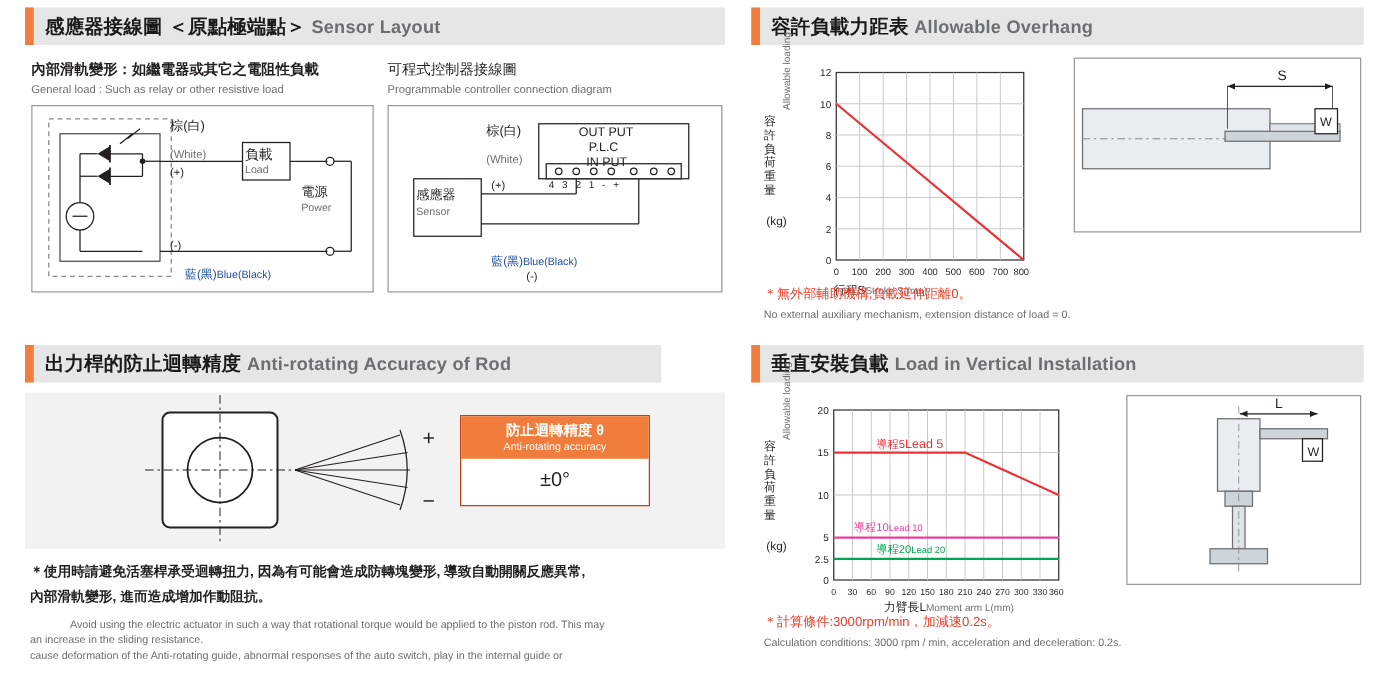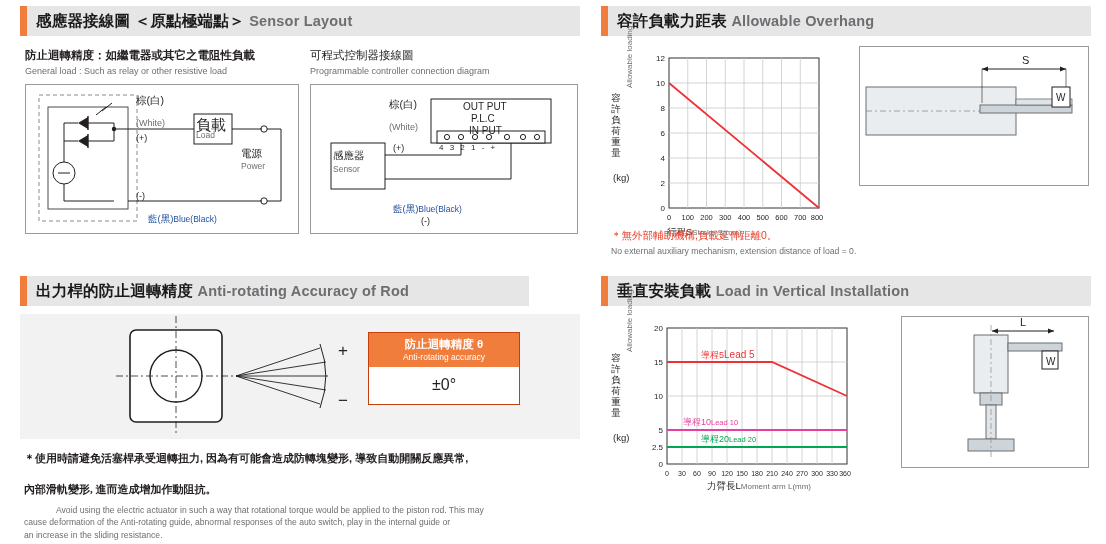--- a/index.html
+++ b/index.html
@@ -40,21 +40,21 @@
 <body>
 
 <div class="page">
 
   <div class="panel" style="left:20px;top:6px;width:560px;height:250px;">
     <div class="hdr" style="left:0;top:0;width:560px;">
       <div class="bar"></div>
       <div class="t"><span>感應器接線圖 ＜原點極端點＞ </span><span class="en">Sensor Layout</span></div>
     </div>
 
-    <div class="lbl cn" style="left:5px;top:42px;font-weight:bold;">防止迴轉精度：如繼電器或其它之電阻性負載</div>
+    <div class="lbl cn" style="left:5px;top:42px;font-weight:bold;">內部滑軌變形：如繼電器或其它之電阻性負載</div>
     <div class="lbl en" style="left:5px;top:60px;">General load : Such as relay or other resistive load</div>
     <div class="lbl cn" style="left:290px;top:42px;">可程式控制器接線圖</div>
     <div class="lbl en" style="left:290px;top:60px;">Programmable controller connection diagram</div>
 
     <div class="wbox" style="left:5px;top:78px;width:272px;height:148px;">
       <svg width="272" height="148" viewBox="0 0 272 148">
         <rect x="13" y="10" width="98" height="126" fill="none" stroke="#8a8a8a" stroke-width="1" stroke-dasharray="4,3"></rect>
         <rect x="22" y="22" width="80" height="102" fill="none" stroke="#4d4d4d" stroke-width="1"></rect>
 
         <polygon points="52,38 62,32 62,44" fill="#231f20"></polygon>
@@ -83,21 +83,21 @@
         <line x1="206" y1="44" x2="236" y2="44" stroke="#231f20" stroke-width="1"></line>
         <circle cx="238" cy="44" r="3.2" fill="none" stroke="#231f20" stroke-width="1"></circle>
 
         <line x1="102" y1="116" x2="236" y2="116" stroke="#231f20" stroke-width="1"></line>
         <circle cx="238" cy="116" r="3.2" fill="none" stroke="#231f20" stroke-width="1"></circle>
 
         <line x1="241" y1="44" x2="255" y2="44" stroke="#231f20" stroke-width="1"></line>
         <line x1="241" y1="116" x2="255" y2="116" stroke="#231f20" stroke-width="1"></line>
         <line x1="255" y1="44" x2="255" y2="116" stroke="#231f20" stroke-width="1"></line>
       </svg>
-      <div class="lbl cn" style="left:170px;top:31px;font-size:15px;">負載</div>
+      <div class="lbl cn" style="left:170px;top:31px;font-size:11px;">負載</div>
       <div class="lbl en" style="left:170px;top:45px;font-size:8.5px;">Load</div>
       <div class="lbl cn" style="left:110px;top:9px;font-size:10.5px;">棕(白)</div>
       <div class="lbl en" style="left:110px;top:23px;"></div>
       <div class="lbl en" style="left:110px;top:33px;">(White)</div>
       <div class="lbl cn" style="left:110px;top:48px;font-size:9px;">(+)</div>
       <div class="lbl cn" style="left:110px;top:106px;font-size:9px;">(-)</div>
       <div class="lbl cn" style="left:215px;top:62px;font-size:10.5px;">電源</div>
       <div class="lbl en" style="left:215px;top:76px;font-size:8.5px;">Power</div>
       <div class="lbl" style="left:122px;top:128px;font-size:9.5px;color:#1d4e9c;"><span>藍(黑)</span><span style="font-size:8.5px;">Blue(Black)</span></div>
     </div>
@@ -252,24 +252,24 @@
         <div class="acc-head">
           <div class="l1">防止迴轉精度 θ</div>
           <div class="l2">Anti-rotating accuracy</div>
         </div>
         <div class="acc-val">±0°</div>
       </div>
     </div>
 
     <div class="note" style="left:4px;top:175px;width:556px;">
       <div class="c red" style="font-weight:bold;">＊使用時請避免活塞桿承受迴轉扭力, 因為有可能會造成防轉塊變形, 導致自動開關反應異常,</div>
-      <div class="c" style="color:#231f20;font-weight:bold;margin-top:15px;font-family:Liberation Serif, serif;">內部滑軌變形, 進而造成增加作動阻抗。</div>
+      <div class="c" style="color:#231f20;font-weight:bold;margin-top:4px;">內部滑軌變形, 進而造成增加作動阻抗。</div>
       <div class="e" style="margin-top:6px;margin-left:32px;">Avoid using the electric actuator in such a way that rotational torque would be applied to the piston rod. This may</div>
+      <div class="e">an increase in the sliding resistance.</div>
       <div class="e">cause deformation of the Anti-rotating guide, abnormal responses of the auto switch, play in the internal guide or</div>
-      <div class="e">an increase in the sliding resistance.</div>
     </div>
   </div>
 
   <div class="panel" style="left:601px;top:276px;width:490px;height:262px;">
     <div class="hdr" style="left:0;top:0;width:490px;">
       <div class="bar"></div>
       <div class="t"><span>垂直安裝負載 </span><span class="en">Load in Vertical Installation</span></div>
     </div>
 
     <div style="position:absolute;left:10px;top:36px;width:270px;height:180px;">
@@ -360,15 +360,19 @@
         <rect x="140" y="34" width="16" height="18" fill="#ffffff" stroke="#231f20" stroke-width="1"></rect>
 
         <line x1="90" y1="14" x2="152" y2="14" stroke="#231f20" stroke-width="1"></line>
         <polygon points="90,14 96,11.5 96,16.5" fill="#231f20"></polygon>
         <polygon points="152,14 146,11.5 146,16.5" fill="#231f20"></polygon>
         <text x="118" y="9" font-family="Liberation Sans, sans-serif" font-size="11" fill="#231f20">L</text>
         <text x="144" y="48" font-family="Liberation Sans, sans-serif" font-size="10" fill="#231f20">W</text>
       </svg>
     </div>
 
+    <div class="note" style="left:10px;top:215px;">
+      <div class="red" style="font-size:10.5px;">＊計算條件:3000rpm/min，加減速0.2s。</div>
+      <div class="e" style="margin-top:2px;">Calculation conditions: 3000 rpm / min, acceleration and deceleration: 0.2s.</div>
+    </div>
   </div>
 
 </div>
 
 </body></html>

